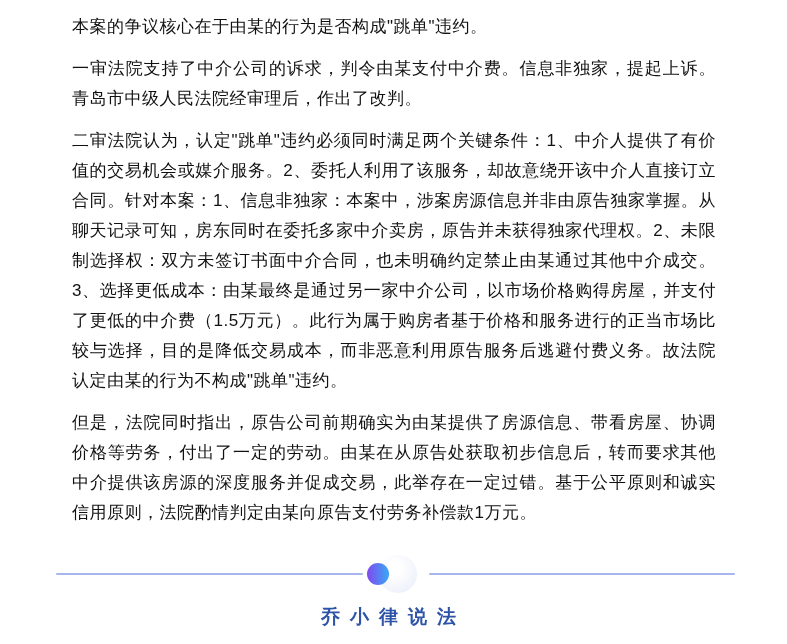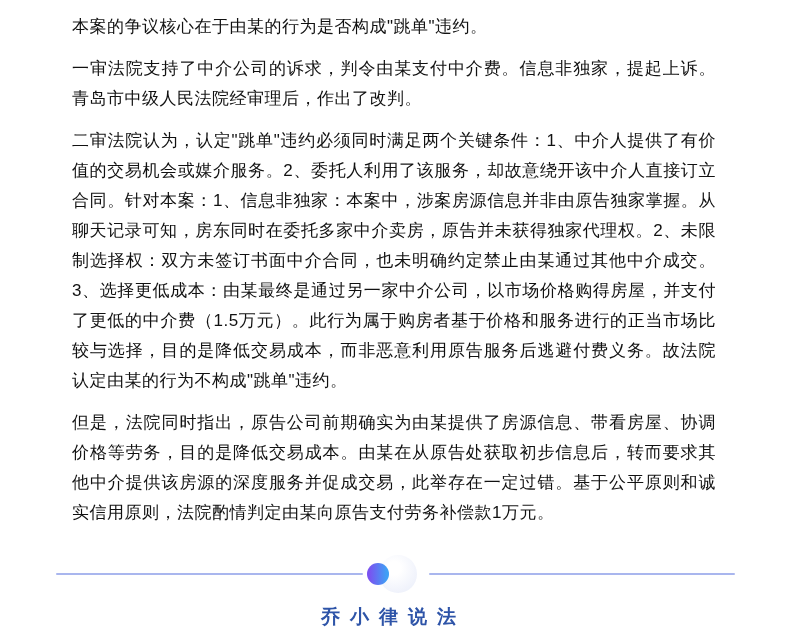--- a/index.html
+++ b/index.html
@@ -83,21 +83,21 @@
 </style>
 </head>
 <body>
 
 <div class="page">
 
   <main class="article">
       <p class="para">本案的争议核心在于由某的行为是否构成"跳单"违约。</p>
       <p class="para">一审法院支持了中介公司的诉求，判令由某支付中介费。信息非独家，提起上诉。青岛市中级人民法院经审理后，作出了改判。</p>
       <p class="para">二审法院认为，认定"跳单"违约必须同时满足两个关键条件：1、中介人提供了有价值的交易机会或媒介服务。2、委托人利用了该服务，却故意绕开该中介人直接订立合同。针对本案：1、信息非独家：本案中，涉案房源信息并非由原告独家掌握。从聊天记录可知，房东同时在委托多家中介卖房，原告并未获得独家代理权。2、未限制选择权：双方未签订书面中介合同，也未明确约定禁止由某通过其他中介成交。3、选择更低成本：由某最终是通过另一家中介公司，以市场价格购得房屋，并支付了更低的中介费（1.5万元）。此行为属于购房者基于价格和服务进行的正当市场比较与选择，目的是降低交易成本，而非恶意利用原告服务后逃避付费义务。故法院认定由某的行为不构成"跳单"违约。</p>
-      <p class="para">但是，法院同时指出，原告公司前期确实为由某提供了房源信息、带看房屋、协调价格等劳务，目的是降低交易成本。由某在从原告处获取初步信息后，转而要求其他中介提供该房源的深度服务并促成交易，此举存在一定过错。基于公平原则和诚实信用原则，法院酌情判定由某向原告支付劳务补偿款1万元。</p>
+      <p class="para">但是，法院同时指出，原告公司前期确实为由某提供了房源信息、带看房屋、协调价格等劳务，付出了一定的劳动。由某在从原告处获取初步信息后，转而要求其他中介提供该房源的深度服务并促成交易，此举存在一定过错。基于公平原则和诚实信用原则，法院酌情判定由某向原告支付劳务补偿款1万元。</p>
     </main>
 
   <div class="divider">
     <span class="line"></span>
     <span class="dot-cluster">
       <span class="halo"></span>
       <span class="dot"></span>
     </span>
     <span class="line"></span>
   </div>

